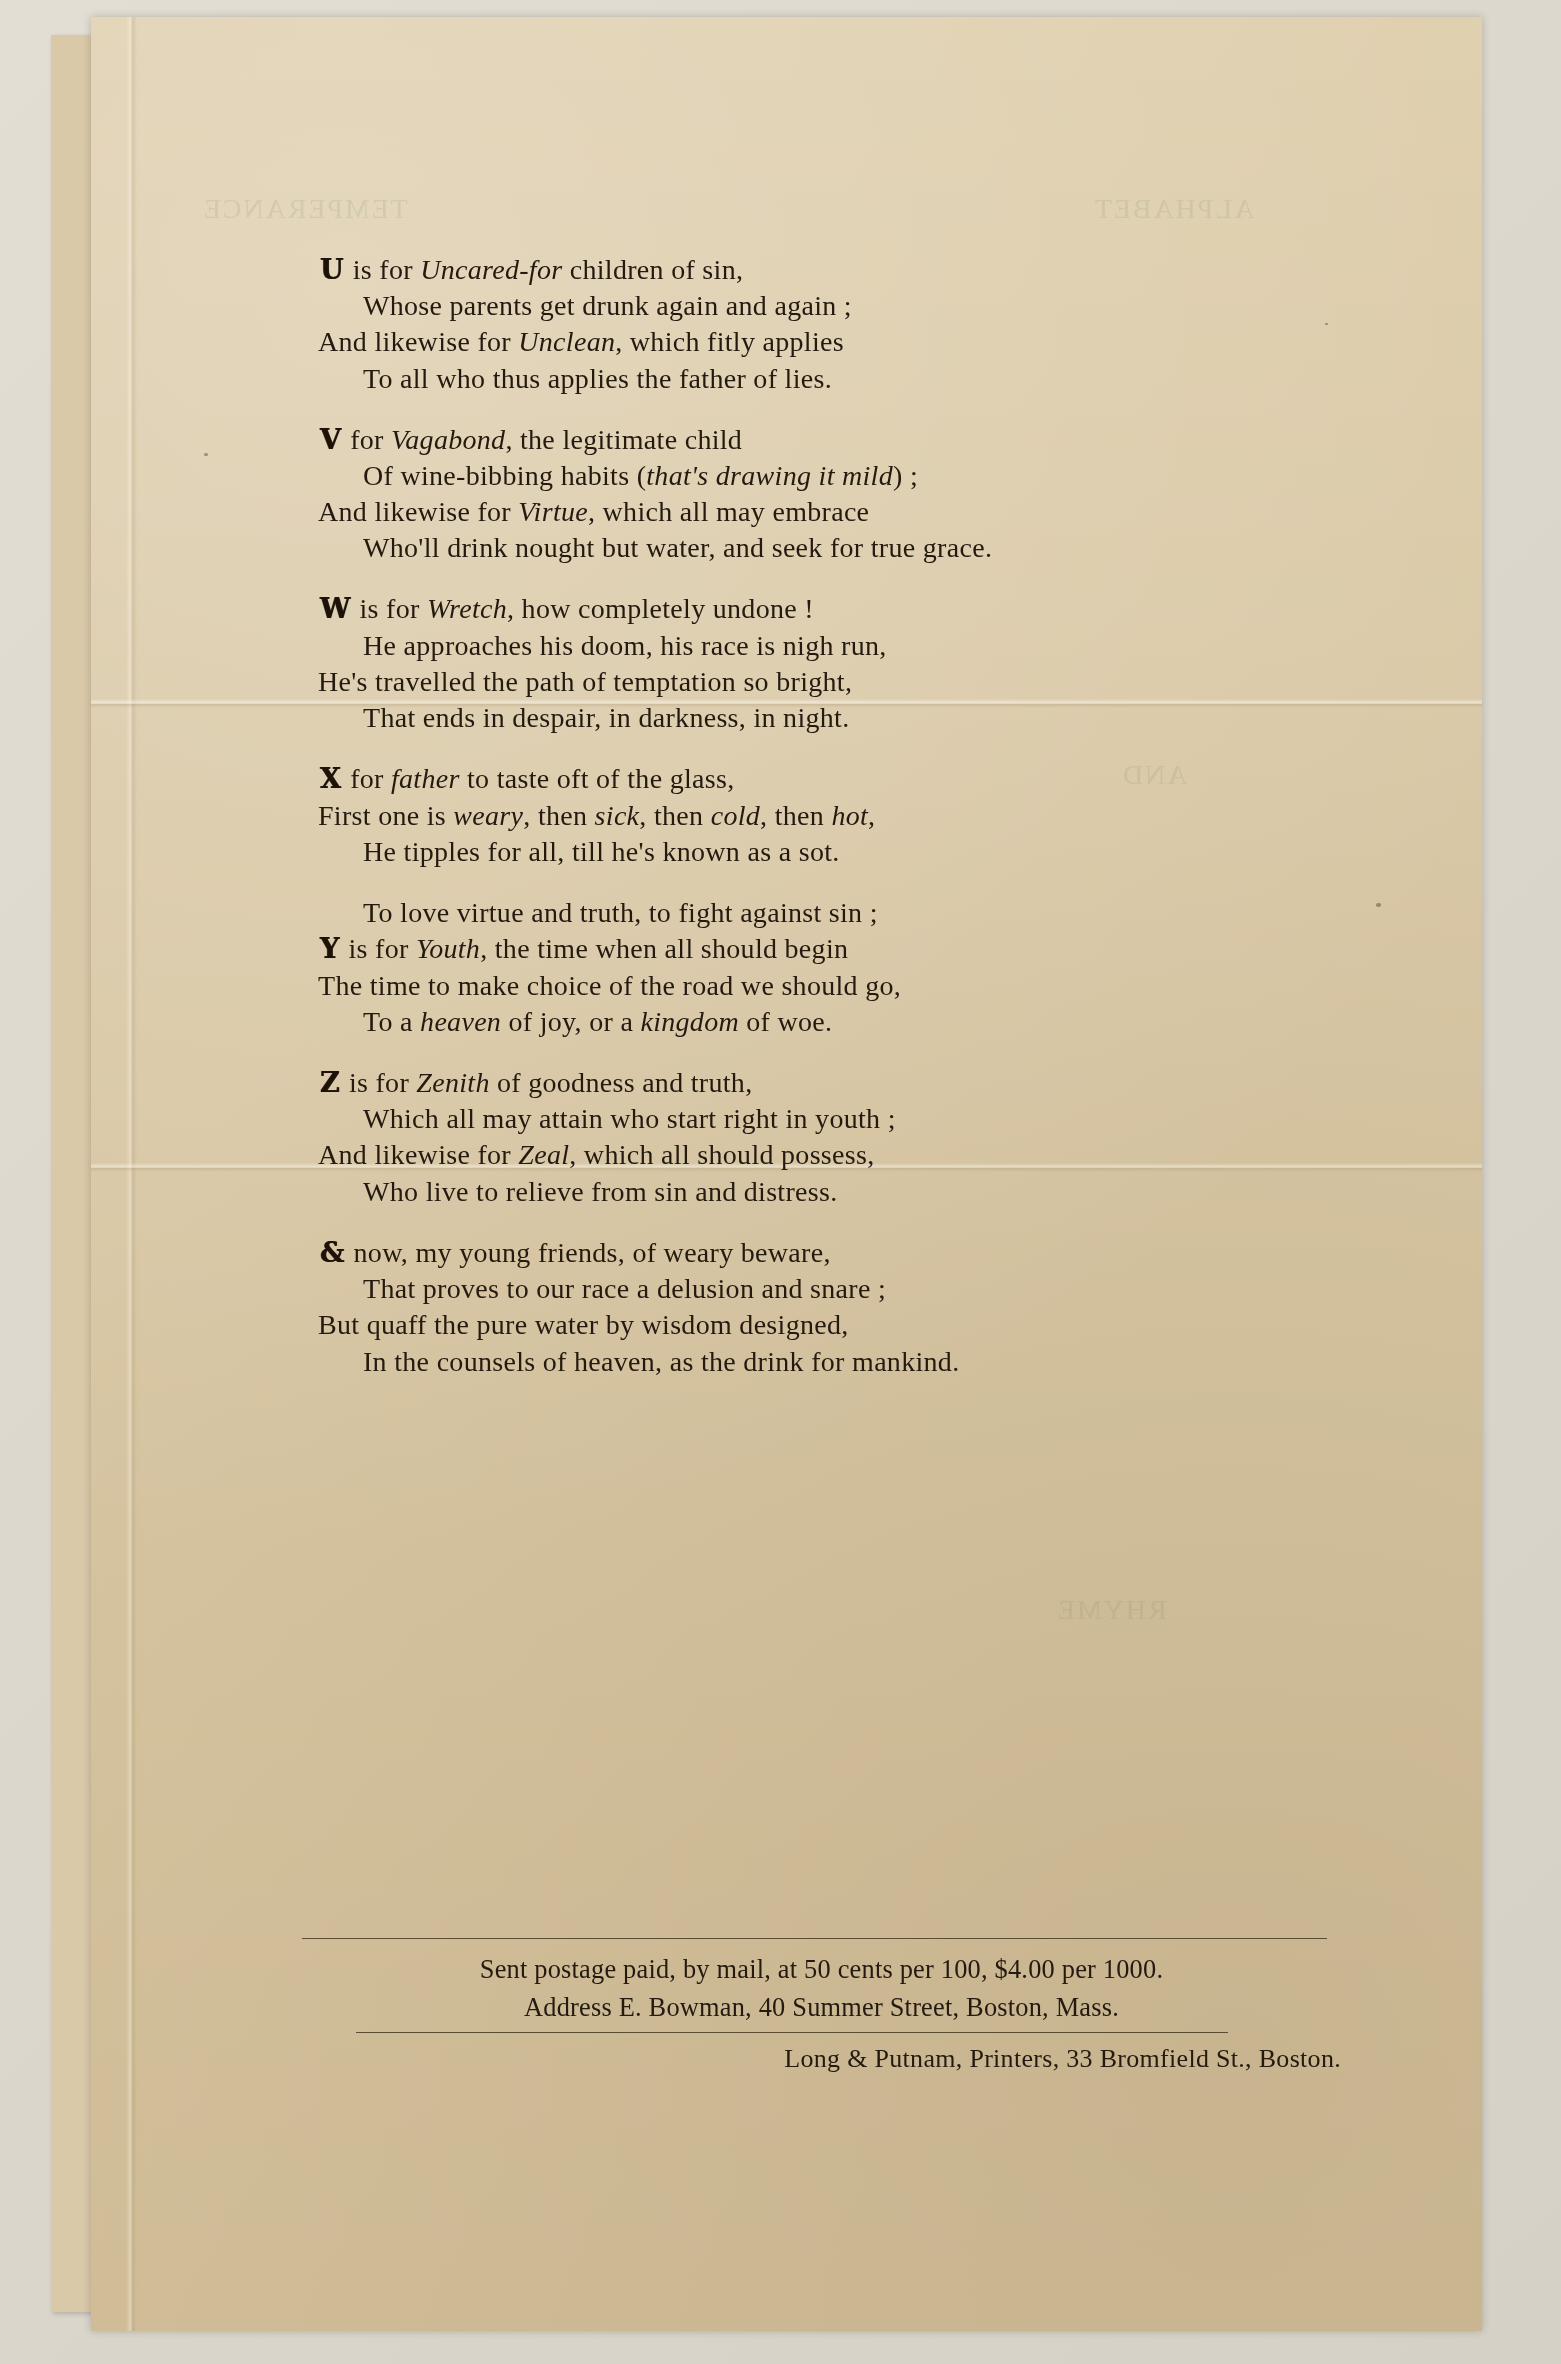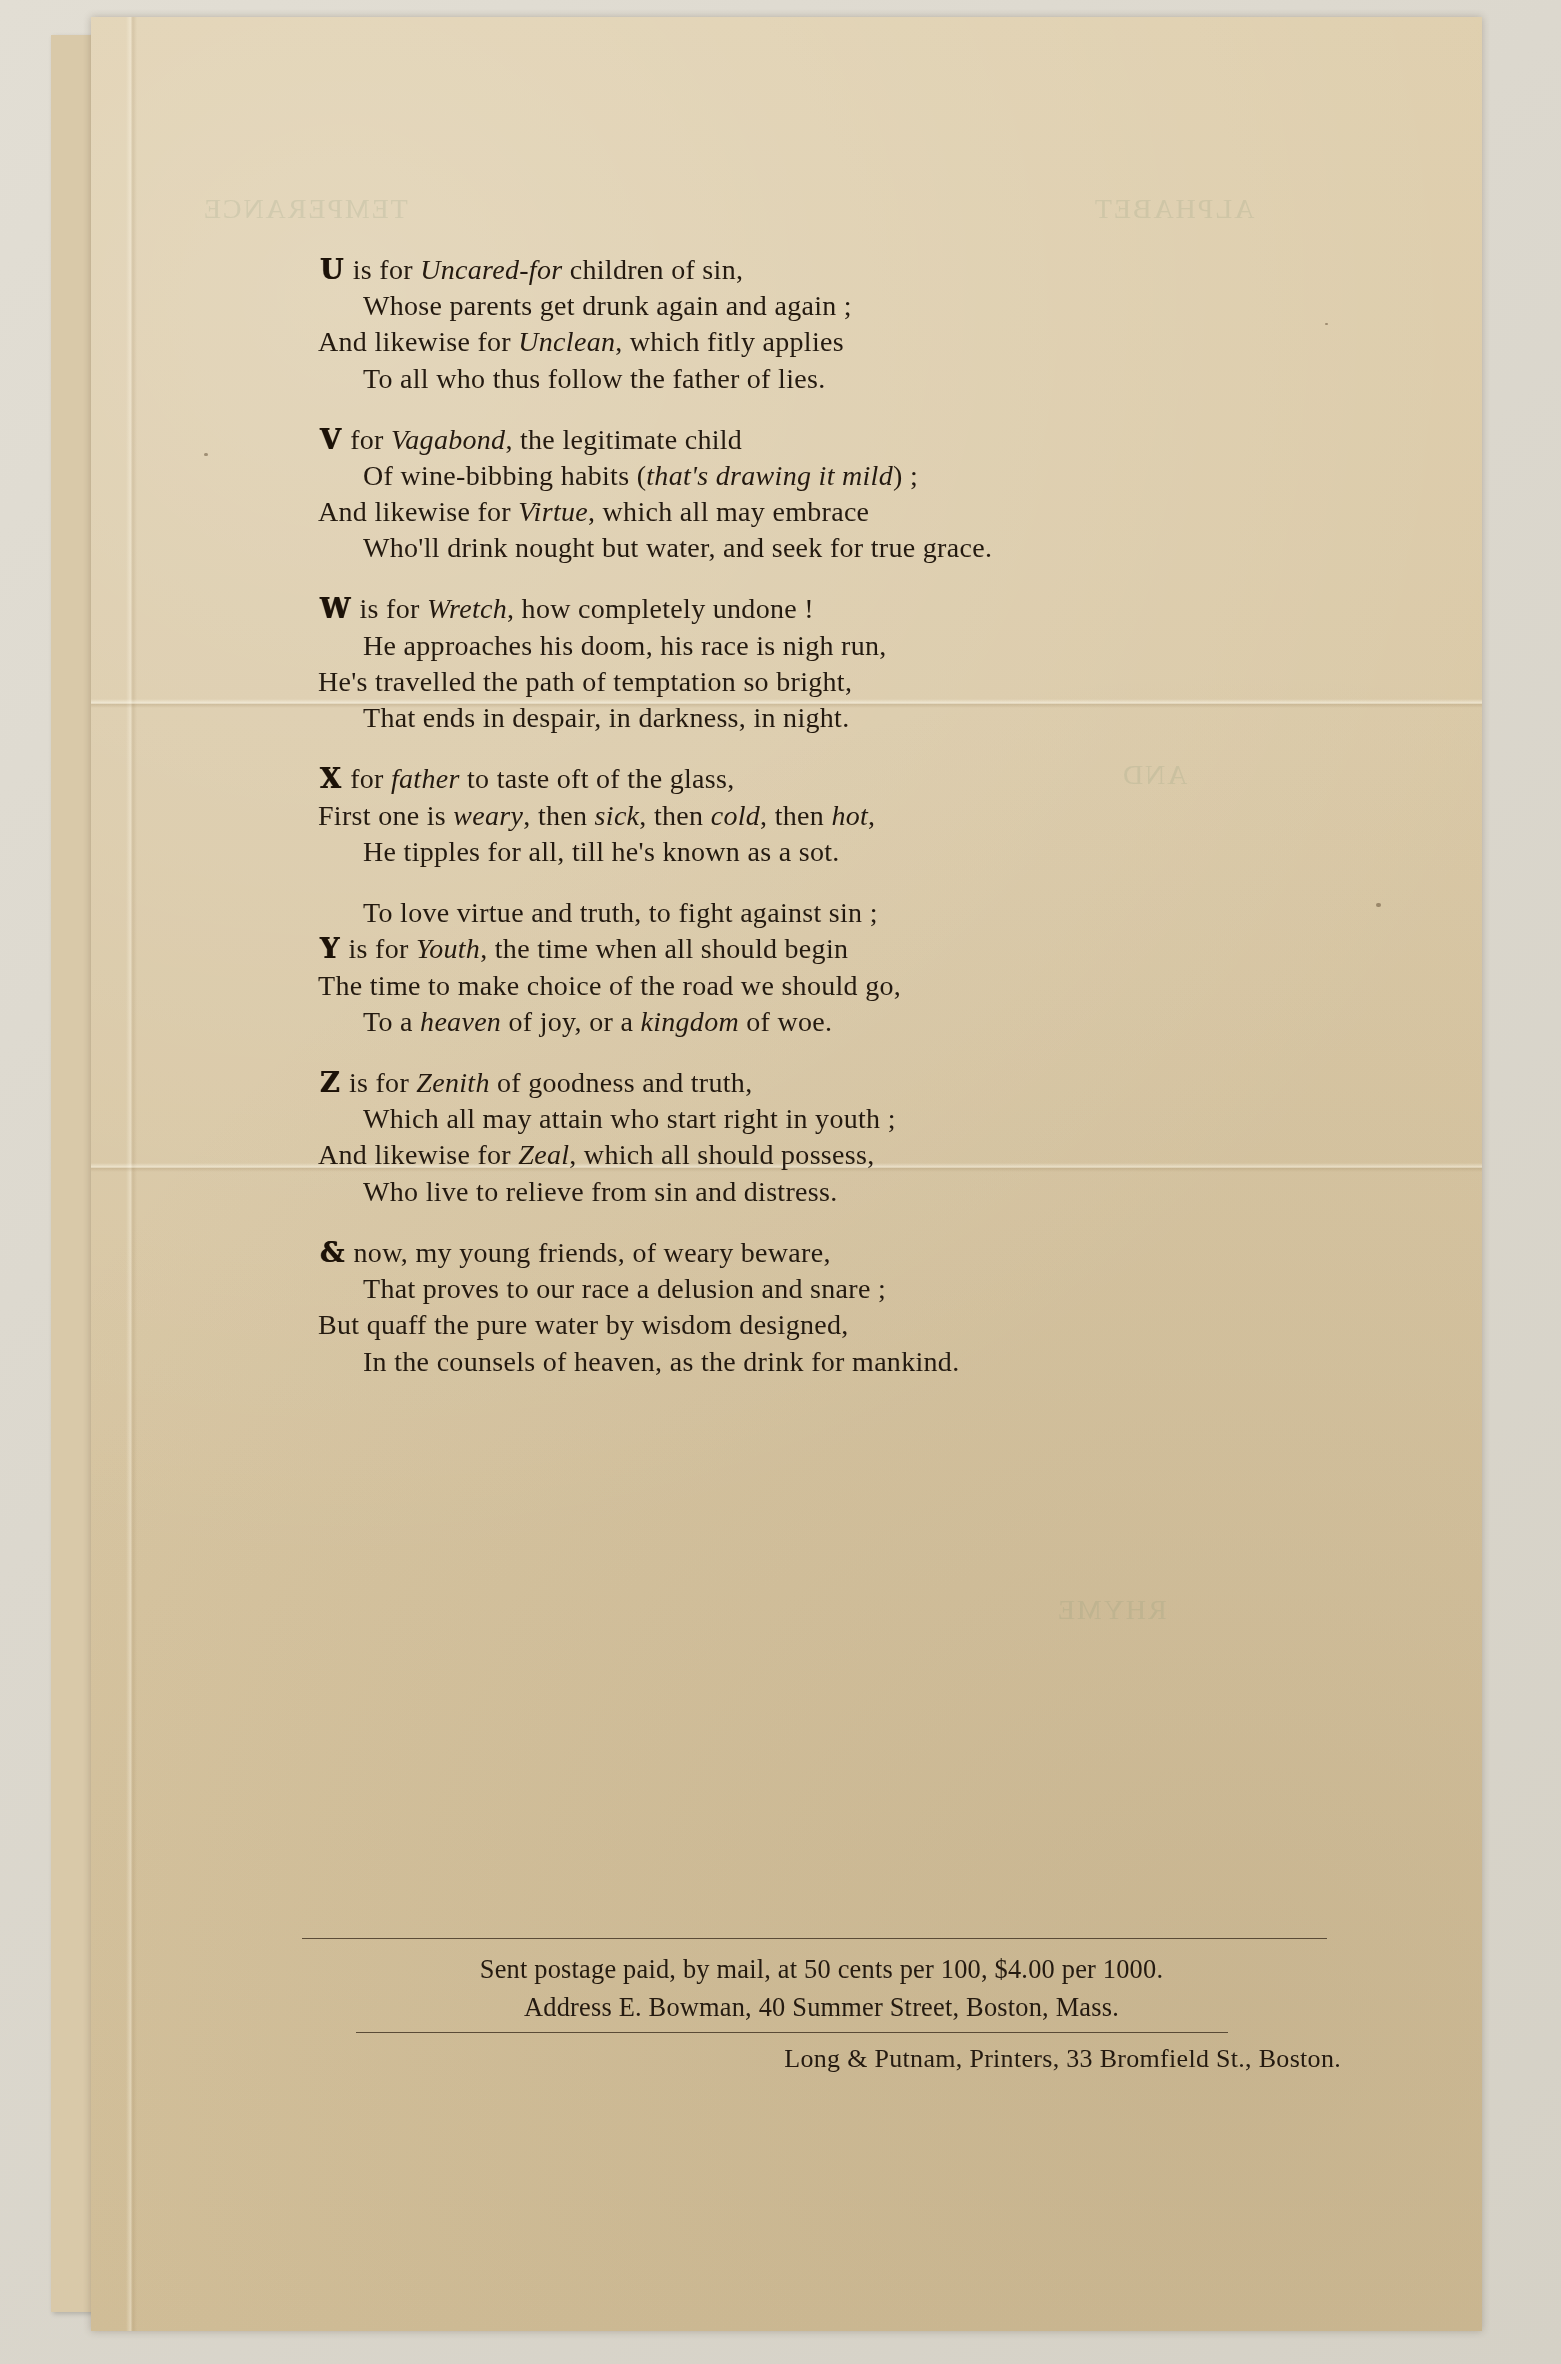--- a/index.html
+++ b/index.html
@@ -191,21 +191,21 @@
 
   <div class="speck" style="left:113px; top:436px; width:3.7px; height:3.7px;"></div>
   <div class="speck" style="left:1285px; top:886px; width:4.6px; height:4.6px;"></div>
   <div class="speck" style="left:1234px; top:306px; width:2.8px; height:2.8px;"></div>
 
   <div id="text-column">
       <div class="stanza">
         <div class="verse-line ind-0"><span class="initial">U</span><span>is for <em>Uncared-for</em> children of sin,</span></div>
         <div class="verse-line ind-1"><span>Whose parents get drunk again and again ;</span></div>
         <div class="verse-line ind-2"><span>And likewise for <em>Unclean</em>, which fitly applies</span></div>
-        <div class="verse-line ind-1"><span>To all who thus follow the father of lies.</span></div>
+        <div class="verse-line ind-1"><span>To all who thus applies the father of lies.</span></div>
       </div>
       <div class="stanza">
         <div class="verse-line ind-0"><span class="initial">V</span><span>for <em>Vagabond</em>, the legitimate child</span></div>
         <div class="verse-line ind-1"><span>Of wine-bibbing habits (<em>that's drawing it mild</em>) ;</span></div>
         <div class="verse-line ind-2"><span>And likewise for <em>Virtue</em>, which all may embrace</span></div>
         <div class="verse-line ind-1"><span>Who'll drink nought but water, and seek for true grace.</span></div>
       </div>
       <div class="stanza">
         <div class="verse-line ind-0"><span class="initial wide">W</span><span>is for <em>Wretch</em>, how completely undone !</span></div>
         <div class="verse-line ind-1"><span>He approaches his doom, his race is nigh run,</span></div>

